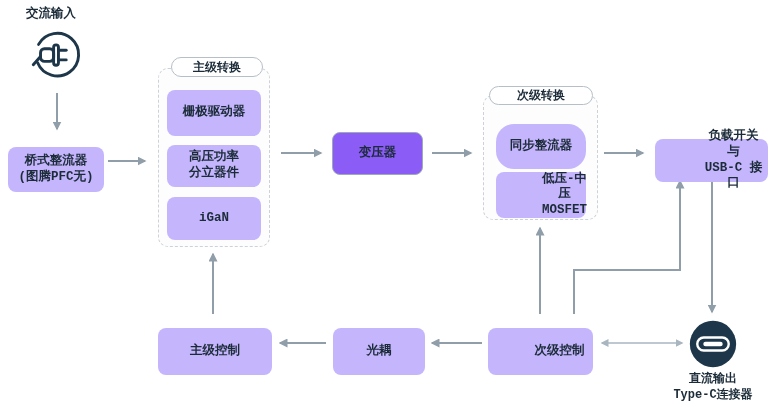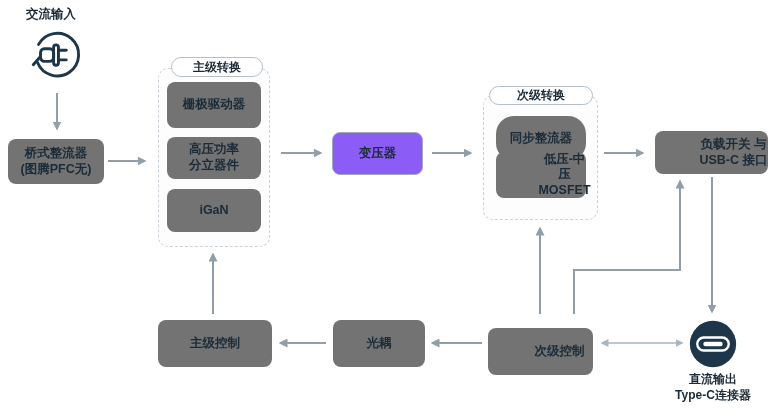--- a/index.html
+++ b/index.html
@@ -1,27 +1,27 @@
 <!DOCTYPE html>
 <html><head>
 <meta charset="utf-8">
 <style>
   html,body{margin:0;padding:0;background:#ffffff;}
   .canvas{
     position:relative;width:780px;height:417px;background:#ffffff;overflow:hidden;
-    font-family:Liberation Sans, sans-serif;color:#1b2b38;
+    font-family:Liberation Mono, monospace;color:#1b2b38;
   }
   .abs{position:absolute;box-sizing:border-box;}
   .connectors{position:absolute;left:0;top:0;pointer-events:none;}
   .box{
     display:flex;align-items:center;justify-content:center;text-align:center;
     border-radius:8px;font-weight:700;font-size:12.5px;line-height:1.25;
     white-space:pre-line;
   }
-  .orange{background:#737373;color:#1b2b38;}
+  .orange{background:#c4b5fd;color:#1b2b38;margin-top:8px;}
   .white-box{background:#8b5cf6;border:1.5px solid #9DABB6;}
   .group{
     border:1.6px dashed #CBD2D9;border-radius:10px;background:#fdfdfe;
   }
   .pill{
     display:flex;align-items:center;justify-content:center;
     background:#ffffff;border:1.4px solid #B6BFC8;border-radius:10px;
     font-weight:700;font-size:12px;color:#1b2b38;z-index:3;
   }
   .free-label{
@@ -81,31 +81,31 @@
   <div class="abs box orange z2" style="left:167px;top:82px;width:94px;height:46px;">栅极驱动器</div>
   <div class="abs box orange z2" style="left:167px;top:137px;width:94px;height:42px;">高压功率
 分立器件</div>
   <div class="abs box orange z2" style="left:167px;top:189px;width:94px;height:43px;">iGaN</div>
 
   <div class="abs box white-box" style="left:332px;top:132px;width:91px;height:43px;">变压器</div>
 
   <div class="abs group" style="left:483px;top:95px;width:115px;height:125px;"></div>
   <div class="abs pill" style="left:489px;top:86px;width:104px;height:19px;">次级转换</div>
   <div class="abs box orange z2" style="left:496px;top:116px;width:90px;height:45px;border-radius:18px;">同步整流器</div>
-  <div class="abs box orange z2" style="left:496px;top:152px;width:90px;height:46px;padding-left:47px;">低压-中压
+  <div class="abs box orange z2" style="left:496px;top:164px;width:90px;height:46px;padding-left:47px;">低压-中压
 MOSFET</div>
 
   <div class="abs box orange" style="left:655px;top:131px;width:113px;height:43px;padding-left:44px;">负载开关 与
 USB-C 接口</div>
 
   <svg class="abs" style="left:688px;top:319px;" width="50" height="50" viewBox="0 0 54 54">
     <circle cx="27" cy="27" r="25" fill="#1D3649"></circle>
     <rect x="10" y="20" width="34" height="14" rx="7" fill="none" stroke="#ffffff" stroke-width="2.6"></rect>
     <rect x="16.5" y="24.5" width="21" height="5" rx="2.5" fill="#ffffff"></rect>
   </svg>
   <div class="abs free-label" style="left:653px;top:372px;width:120px;font-size:12px;">直流输出
 Type-C连接器</div>
 
   <div class="abs box orange" style="left:158px;top:320px;width:114px;height:47px;">主级控制</div>
   <div class="abs box orange" style="left:333px;top:320px;width:92px;height:47px;">光耦</div>
-  <div class="abs box orange" style="left:488px;top:328px;width:105px;height:47px;padding-left:38px;">次级控制</div>
+  <div class="abs box orange" style="left:488px;top:320px;width:105px;height:47px;padding-left:38px;">次级控制</div>
 
 </div>
 
 </body></html>

